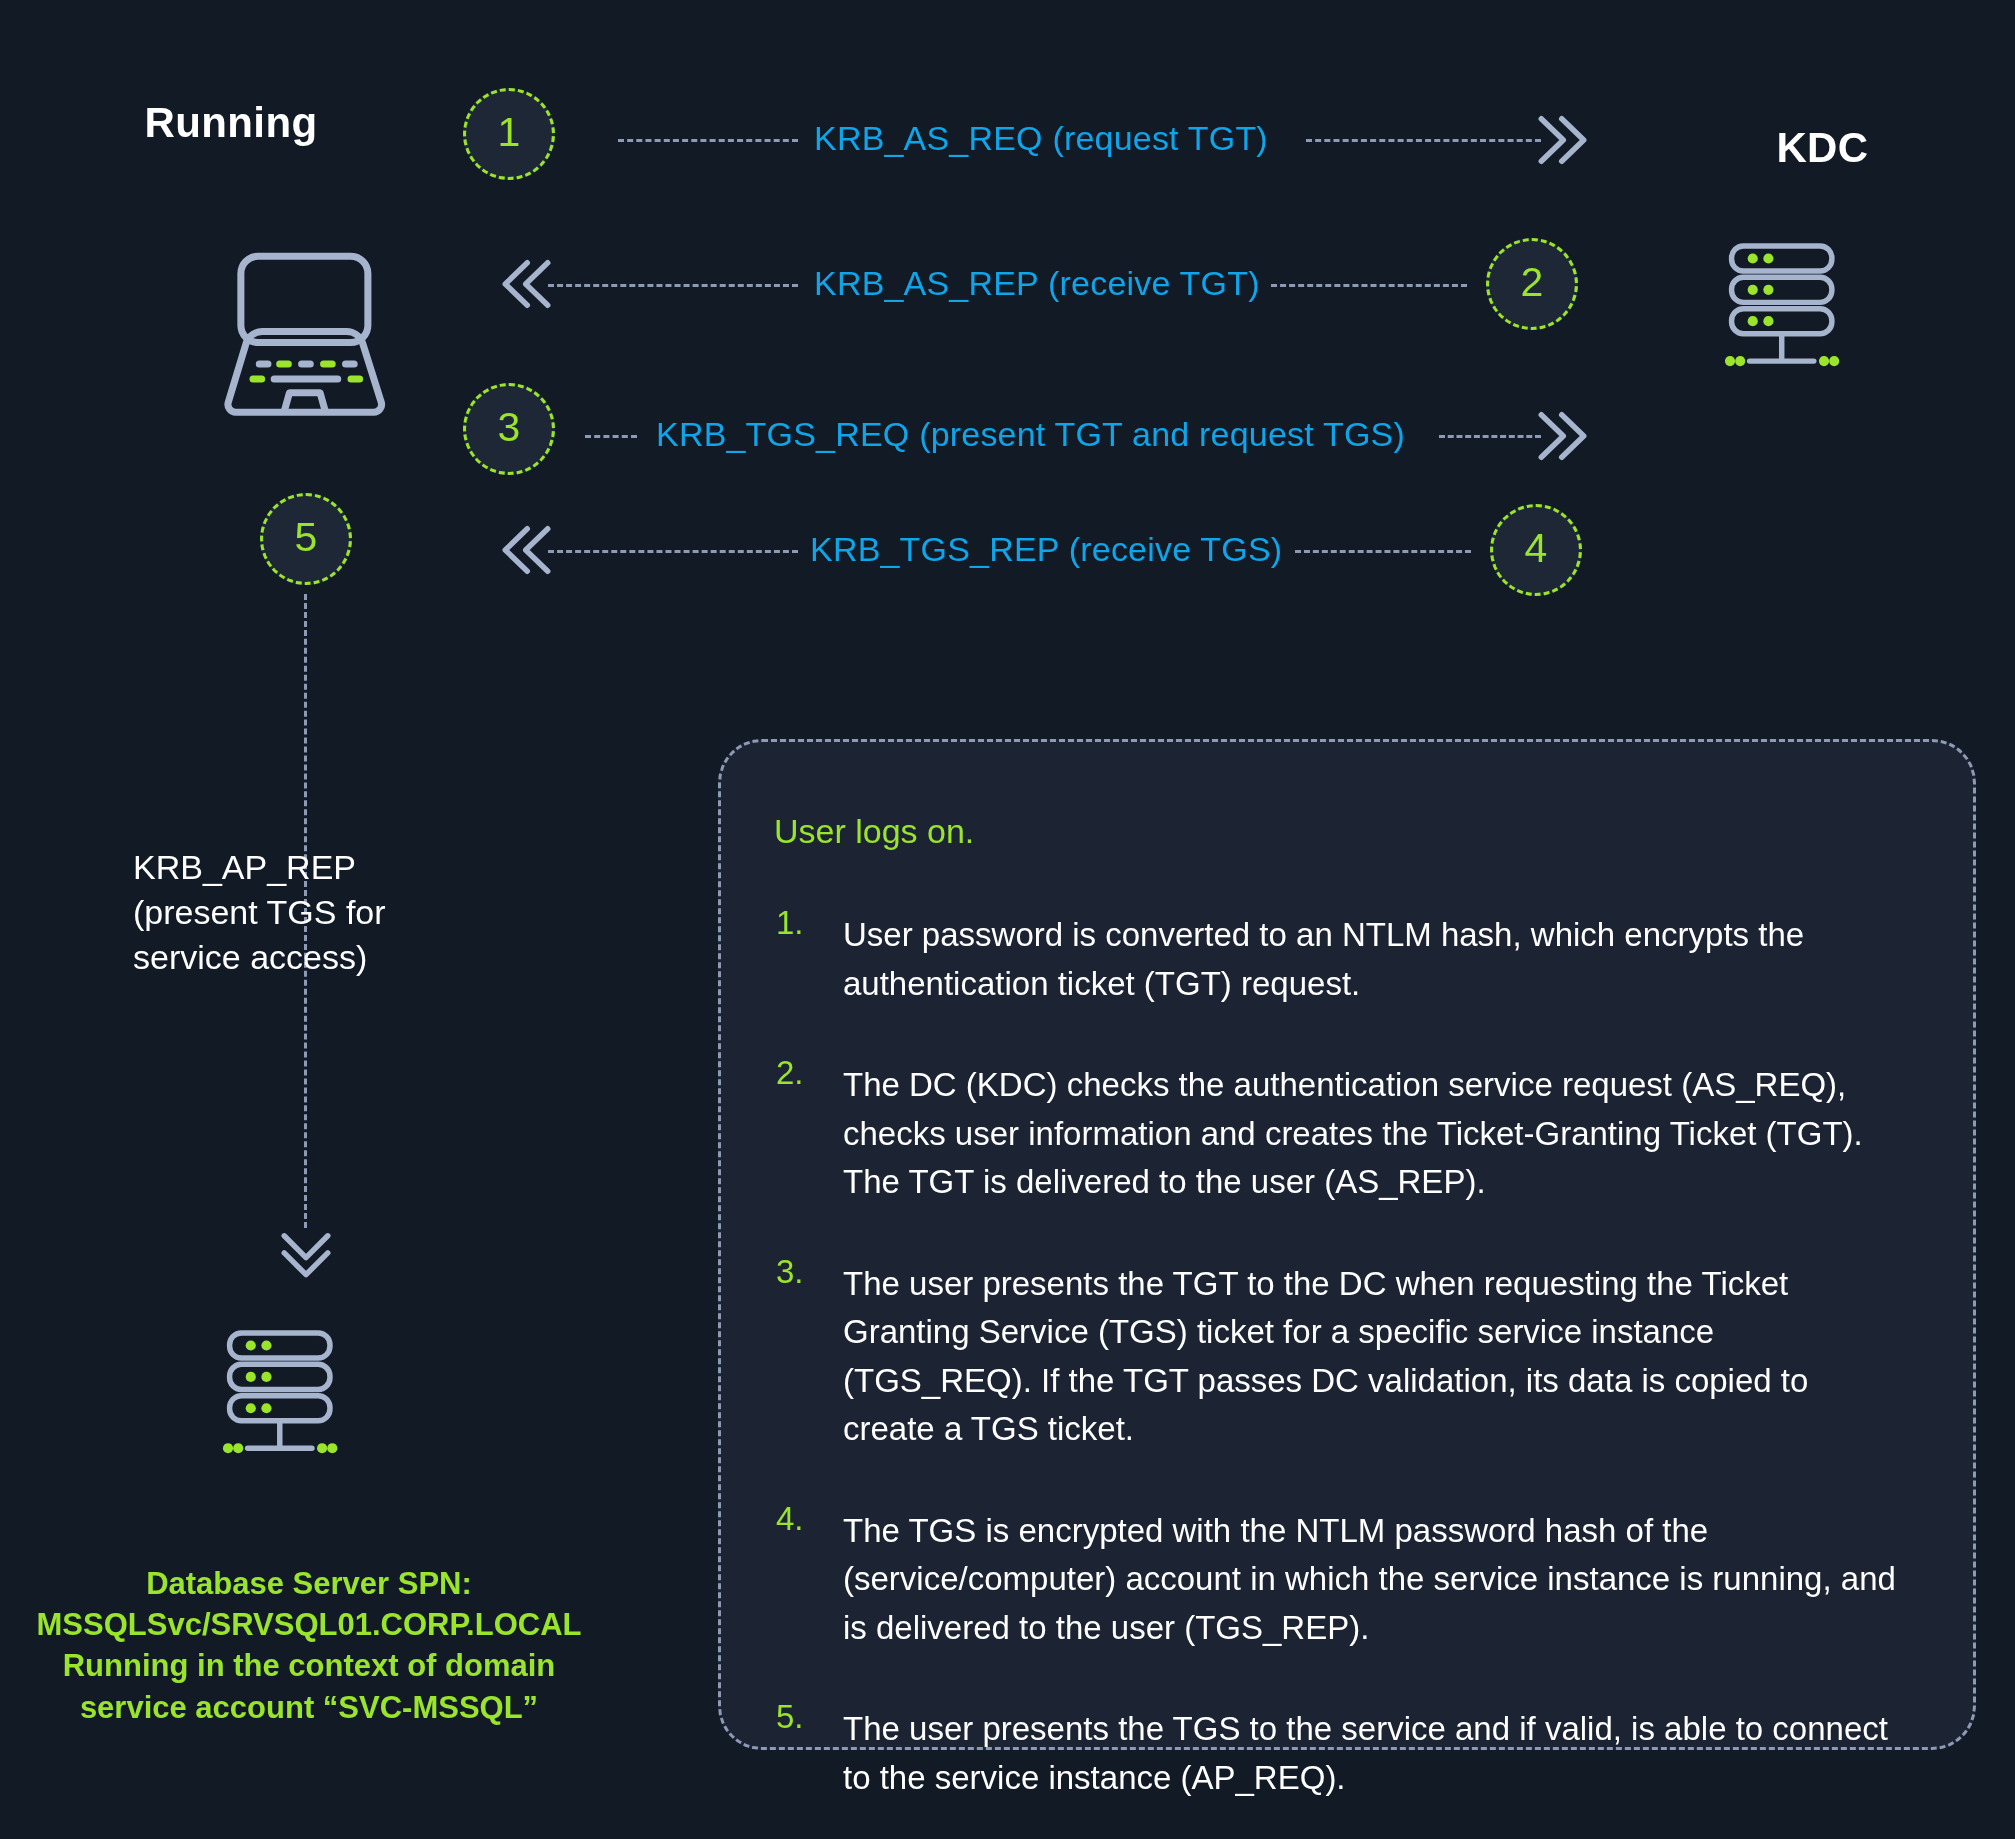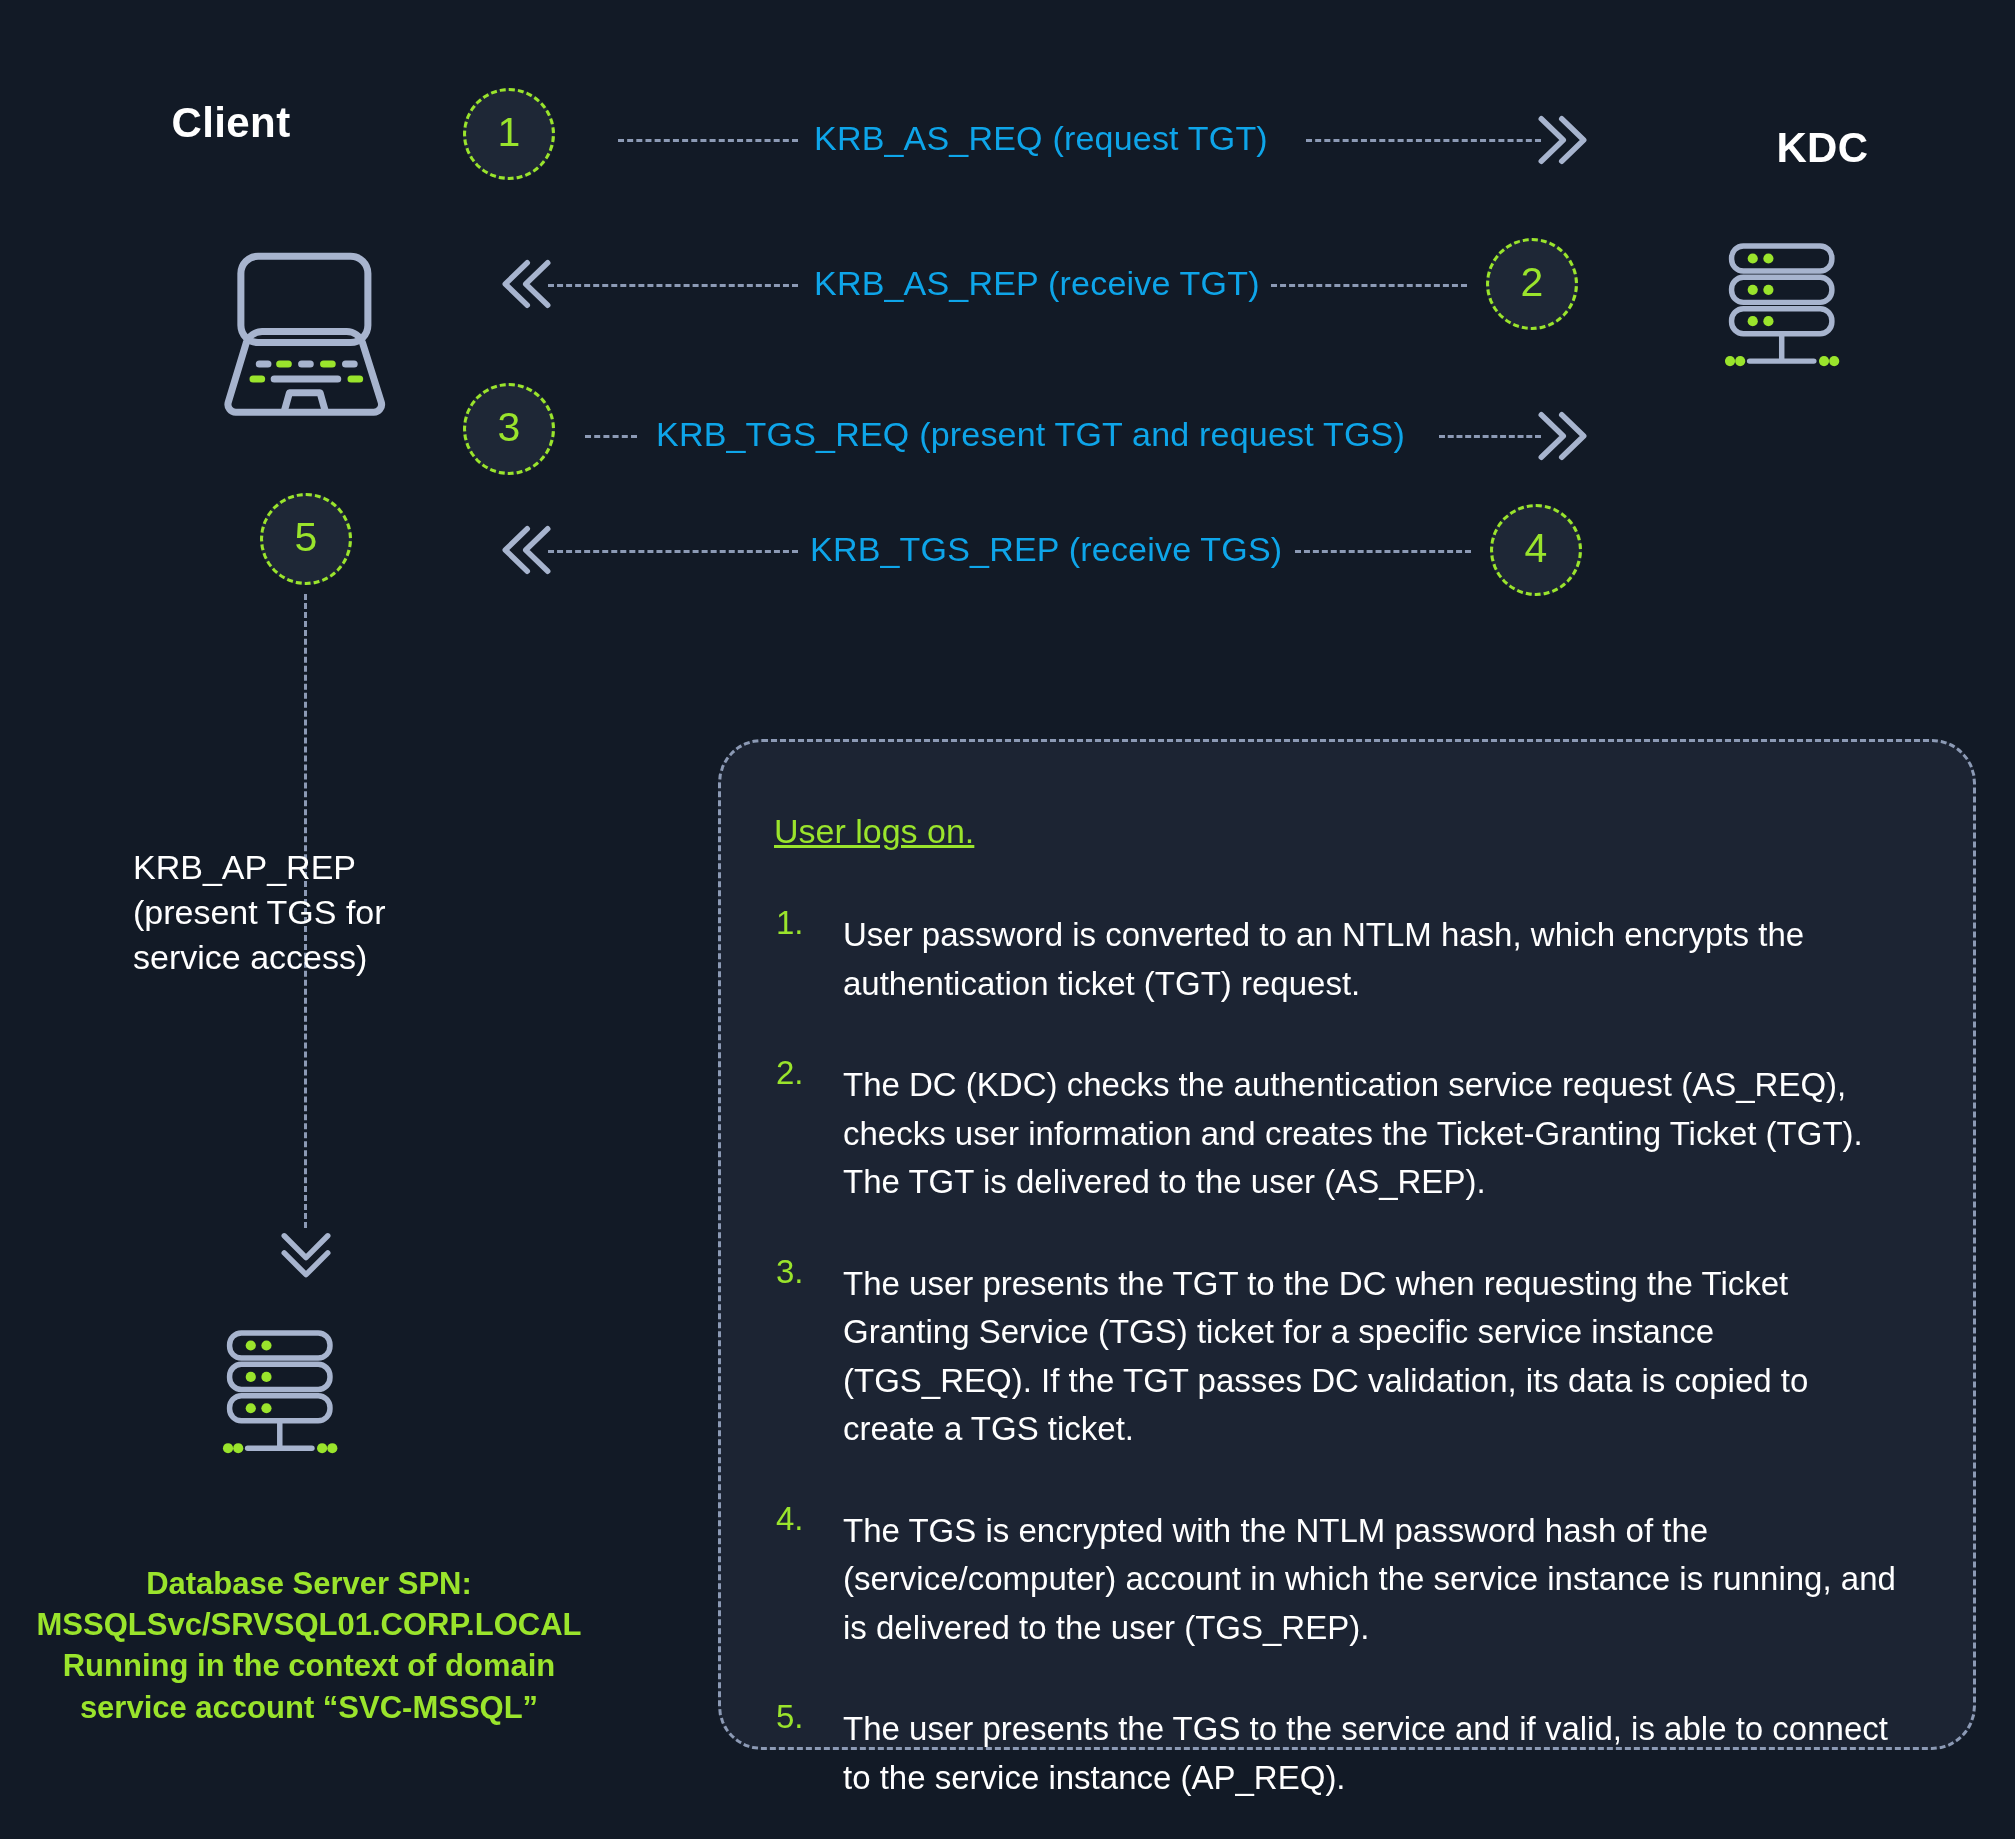--- a/index.html
+++ b/index.html
@@ -124,21 +124,21 @@
     line-height: 1.47;
     flex: 1 1 auto;
     margin-top: 12px;
   }
 </style>
 </head>
 <body>
 
 <div id="stage">
 
-  <div class="abs col-heading" style="left:94px; top:99px; width:274px;">Client</div>
+  <div class="abs col-heading" style="left:94px; top:99px; width:274px;">Running</div>
 
   <div class="abs col-heading" style="left:1705px; top:99px; width:235px;margin-top:25px;">KDC</div>
 
   <div class="abs" style="left:215px; top:239px; width:196px; height:196px;">
     <svg width="196" height="196" viewBox="0 0 250 250">
       <rect x="33" y="22" width="162" height="110" rx="22" ry="22" fill="none" stroke="#a7b4ce" stroke-width="9"></rect>
       <path d="M40 132 L17 208 a10 10 0 0 0 10 13 L202 221 a10 10 0 0 0 10 -13 L188 132 a22 22 0 0 0 -20 -14 L60 118 a22 22 0 0 0 -20 14 Z" fill="none" stroke="#a7b4ce" stroke-width="9"></path>
 
       <rect x="52" y="155" width="20" height="9" rx="4.5" fill="#a7b4ce"></rect>
       <rect x="78" y="155" width="20" height="9" rx="4.5" fill="#9ae42c"></rect>
@@ -261,21 +261,21 @@
     </svg>
   </div>
 
   <div class="abs green-text" style="left:0px; top:1563px; width:618px; font-size:31px;">Database Server SPN:
 MSSQLSvc/SRVSQL01.CORP.LOCAL
 Running in the context of domain
 service account “SVC-MSSQL”</div>
 
   <div class="abs panel" style="left:718px; top:739px; width:1258px; height:1011px;">
 
-    <div class="panel-title" style="margin:70px 0 0 53px;text-decoration:underline;">User logs on.</div>
+    <div class="panel-title" style="margin:70px 0 0 53px;">User logs on.</div>
 
     <ul class="steps-list" style="margin:48px 75px 0 55px;">
 
       <li class="step-item">
         <div class="step-num">1.</div>
         <div class="step-text">User password is converted to an NTLM hash, which encrypts the authentication ticket (TGT) request.</div>
       </li>
 
       <li class="step-item">
         <div class="step-num">2.</div>

